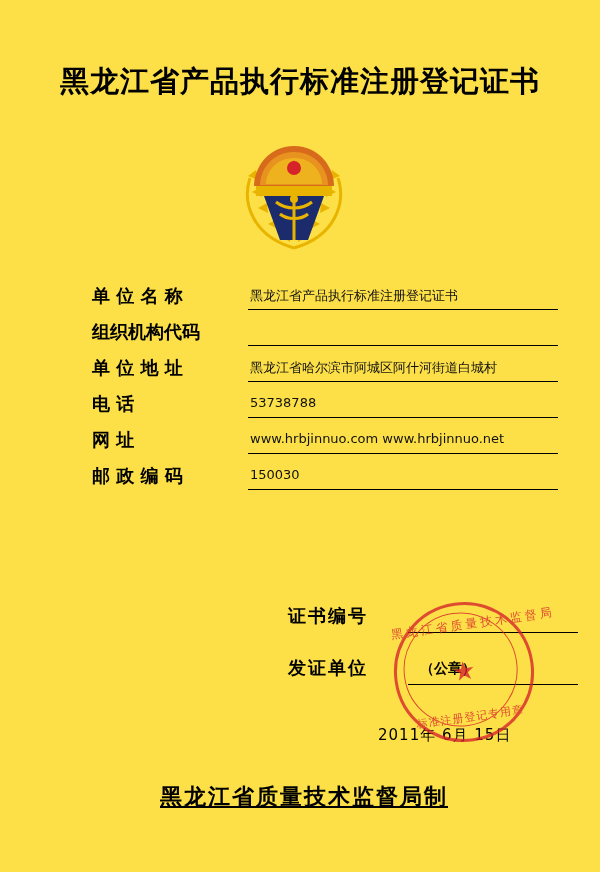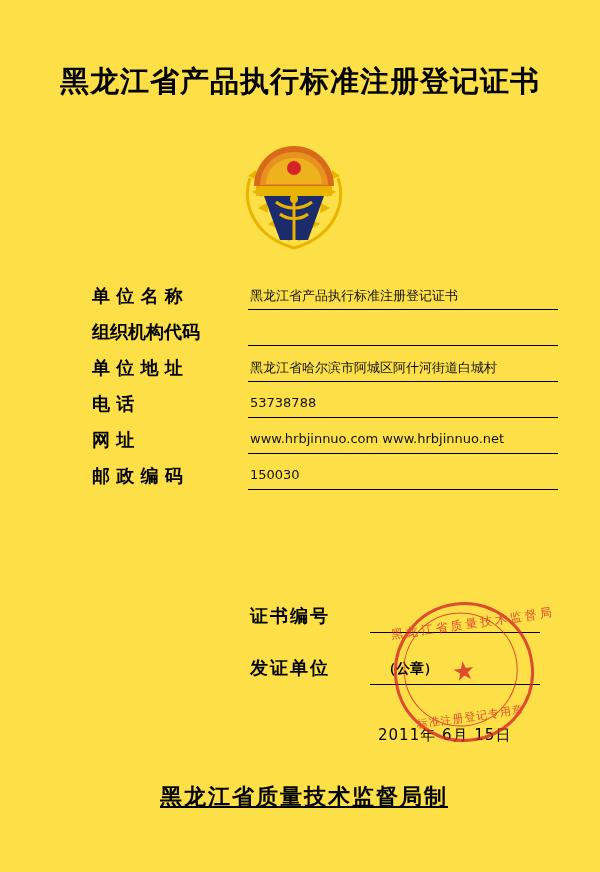--- a/index.html
+++ b/index.html
@@ -91,20 +91,21 @@
   
   .lower {
     position: absolute;
     left: 250px;
     top: 600px;
     width: 290px;
   }
   .lower-row {
     position: relative;
     height: 52px;
+    margin-left: 38px;
   }
   .lower-label {
     position: absolute;
     left: 0;
     top: 4px;
     font-size: 18px;
     font-weight: bold;
     font-family: "DejaVu Sans", sans-serif;
     letter-spacing: 2px;
     white-space: nowrap;

